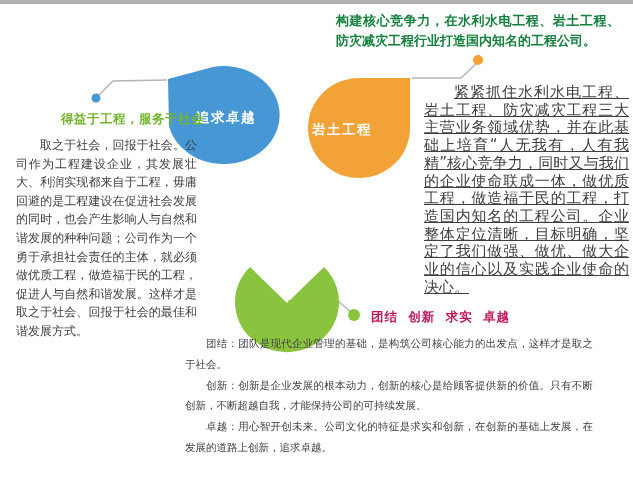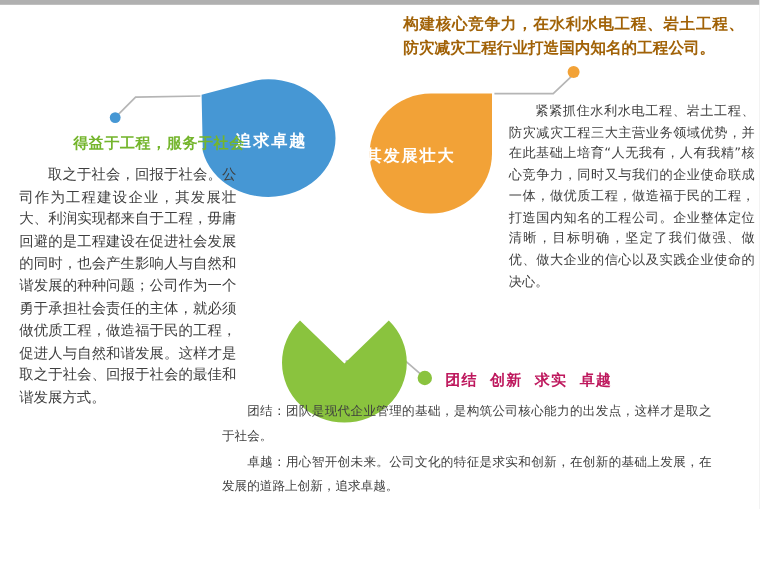--- a/index.html
+++ b/index.html
@@ -30,37 +30,37 @@
   #vision-label  { left: 292px; top: 121px; width: 100px; }
   #spirit-label  { left: 237px; top: 230px; }
 
   #mission-heading {
     position: absolute; left: 33px; top: 111px;
     color: #74b52c; font-weight: bold; font-size: 12.5px;
     letter-spacing: 0.5px; white-space: nowrap; margin-left: 28px;
   }
   #vision-heading {
     position: absolute; left: 336px; top: 11px; width: 284px;
-    color: #a16207; font-weight: bold; font-size: 13px;
+    color: #15803d; font-weight: bold; font-size: 13px;
     line-height: 20px; text-align: justify;
   }
   #spirit-heading {
     position: absolute; left: 371px; top: 309px;
     color: #be185d; font-weight: bold; font-size: 12.5px;
     word-spacing: 5px; letter-spacing: 1px; white-space: nowrap;
   }
 
   .body-text {
     position: absolute;
     color: #3f3f3f;
     text-align: justify;
   }
   .body-text p { margin: 0; text-indent: 2em; }
   #mission-body { left: 16px;  top: 136px; width: 181px; font-size: 12px;   line-height: 18.6px; }
-  #vision-body  { left: 424px; top: 84px;  width: 205px; font-size: 11px;   line-height: 17.7px; }
+  #vision-body  { left: 424px; top: 84px;  width: 205px; font-size: 15px;   line-height: 17.7px; text-decoration: underline; }
   #spirit-body  { left: 185px; top: 333px; width: 408px; font-size: 10.5px; line-height: 20.8px; }
 </style>
 </head>
 <body>
 
 <div id="page">
 
   <div id="top-bar"></div>
 
   <svg id="shape-canvas" width="633" height="480" viewBox="0 0 633 480">
@@ -72,33 +72,34 @@
     <path d="M 168 79 L 213 67 A 56 49 0 1 1 169 126 Z" fill="#4697d4"></path>
     <path d="M 410 78 L 410 128 A 51 50 0 1 1 359 78 Z" fill="#f2a237"></path>
     <path d="M 287 303 L 250 267 A 52 50 0 1 0 324 267 Z" fill="#8ac33e"></path>
 
     <circle cx="96" cy="98" r="4.5" fill="#4697d4"></circle>
     <circle cx="478" cy="60" r="5" fill="#f2a237"></circle>
     <circle cx="354" cy="315" r="6" fill="#8ac33e"></circle>
   </svg>
 
   <div class="shape-label" id="mission-label">追求卓越</div>
-  <div class="shape-label" id="vision-label">其发展壮大</div>
+  <div class="shape-label" id="vision-label">岩土工程</div>
   <div class="shape-label" id="spirit-label">企业精神</div>
 
   <div id="mission-heading">得益于工程，服务于社会</div>
   <div id="vision-heading">构建核心竞争力，在水利水电工程、岩土工程、防灾减灾工程行业打造国内知名的工程公司。</div>
   <div id="spirit-heading">团结 创新 求实 卓越</div>
 
   <div class="body-text" id="mission-body">
     <p>取之于社会，回报于社会。公司作为工程建设企业，其发展壮大、利润实现都来自于工程，毋庸回避的是工程建设在促进社会发展的同时，也会产生影响人与自然和谐发展的种种问题；公司作为一个勇于承担社会责任的主体，就必须做优质工程，做造福于民的工程，促进人与自然和谐发展。这样才是取之于社会、回报于社会的最佳和谐发展方式。</p>
   </div>
 
   <div class="body-text" id="vision-body">
     <p>紧紧抓住水利水电工程、岩土工程、防灾减灾工程三大主营业务领域优势，并在此基础上培育“人无我有，人有我精”核心竞争力，同时又与我们的企业使命联成一体，做优质工程，做造福于民的工程，打造国内知名的工程公司。企业整体定位清晰，目标明确，坚定了我们做强、做优、做大企业的信心以及实践企业使命的决心。</p>
   </div>
 
   <div class="body-text" id="spirit-body">
     <p>团结：团队是现代企业管理的基础，是构筑公司核心能力的出发点，这样才是取之于社会。</p>
+    <p>创新：创新是企业发展的根本动力，创新的核心是给顾客提供新的价值。只有不断创新，不断超越自我，才能保持公司的可持续发展。</p>
     <p>卓越：用心智开创未来。公司文化的特征是求实和创新，在创新的基础上发展，在发展的道路上创新，追求卓越。</p>
   </div>
 
 </div>
 
 </body></html>

